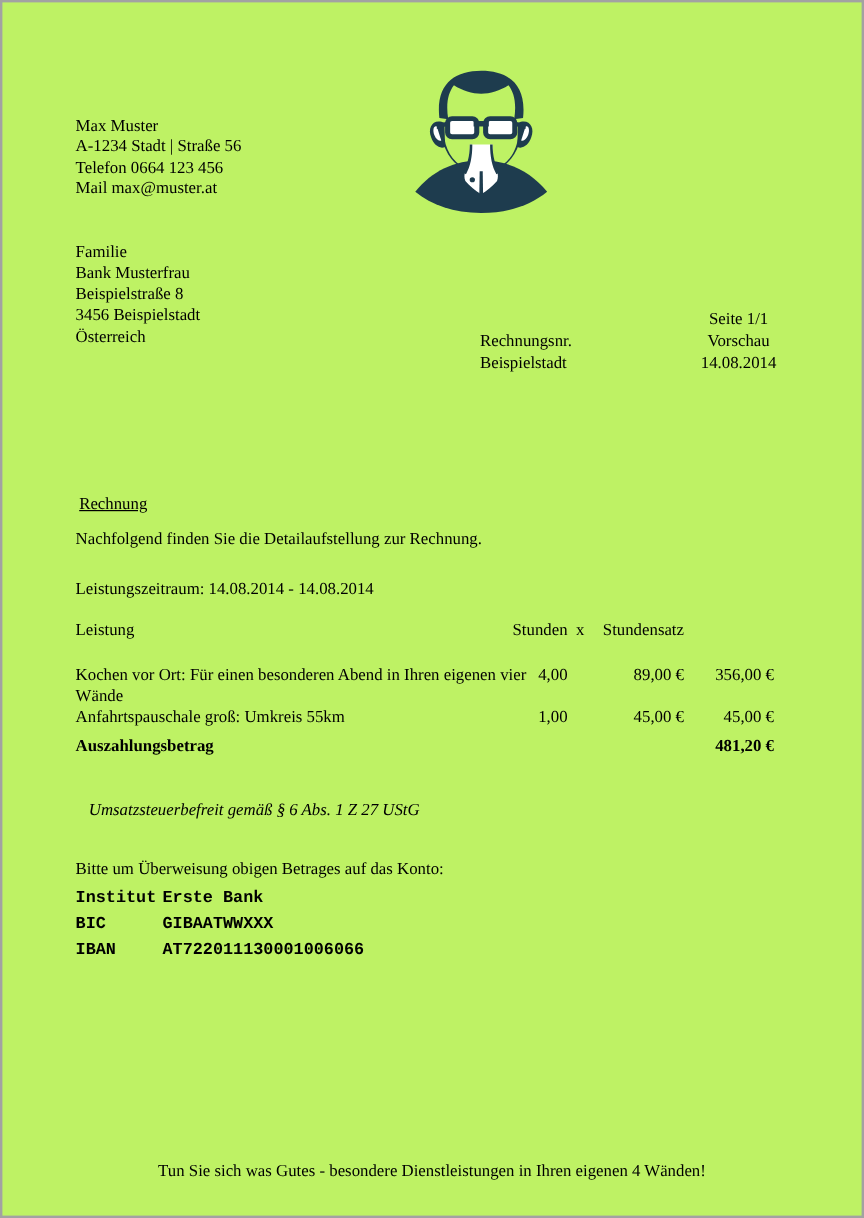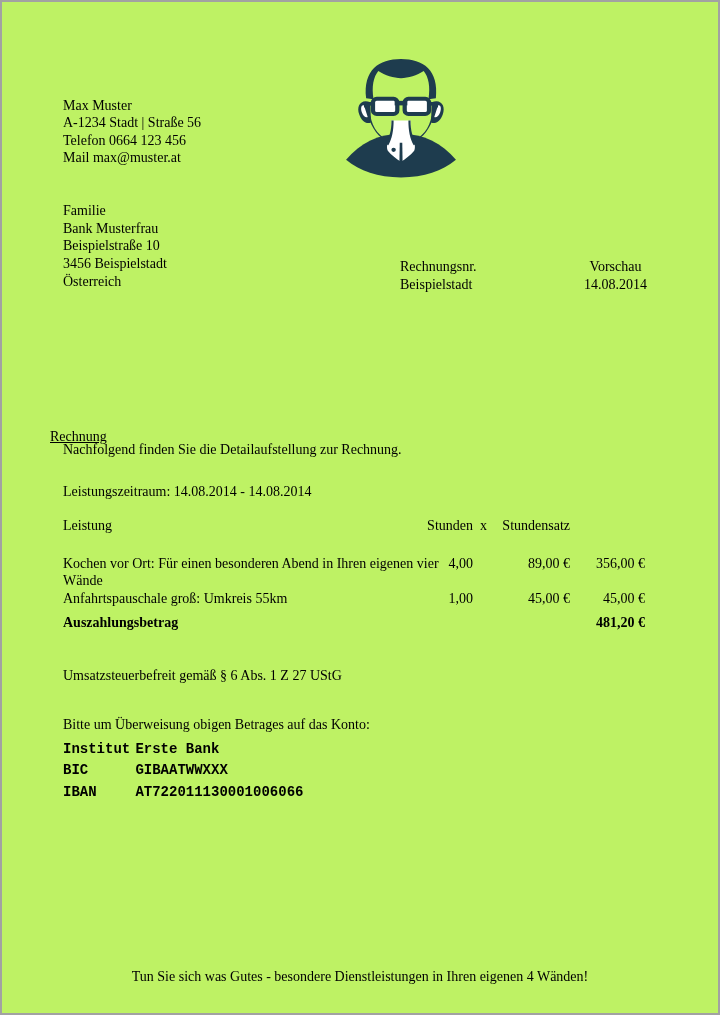--- a/index.html
+++ b/index.html
@@ -26,37 +26,37 @@
 
   
   .recipient { left: 61px; top: 200px; line-height: 17.7px; }
 
   
   .meta { left: 398px; top: 256px; width: 281px; line-height: 18.4px; }
   .meta-row { position: relative; height: 18.4px; }
   .meta-value { position: absolute; top: 0; left: 150px; width: 131px; text-align: center; }
 
   
-  .title { left: 48px; top: 410px; text-decoration: underline; margin-top: 16px; }
+  .title { left: 64px; top: 410px; text-decoration: underline; }
   .intro { left: 61px; top: 439px; }
   .period { left: 61px; top: 481px; }
 
   
   .table { left: 61px; top: 515px; width: 582px; }
   .trow { position: relative; }
   .trow.gap { margin-top: 20px; }
   .desc { width: 398px; }
   .cell-qty   { position: absolute; top: 0; right: 172px; white-space: nowrap; }
   .cell-x     { position: absolute; top: 0; right: 158px; white-space: nowrap; }
   .cell-rate  { position: absolute; top: 0; right: 75px;  white-space: nowrap; }
   .cell-total { position: absolute; top: 0; right: 0;     white-space: nowrap; }
 
   .total-row { left: 61px; top: 612px; width: 582px; font-weight: bold; position: absolute; }
 
-  .taxnote { left: 61px; top: 665px; }
+  .taxnote { left: 72px; top: 665px; font-style: italic; }
 
   
   .payment { left: 61px; top: 714px; }
   .pay-rows { margin-top: 5px; line-height: 21.5px; }
   .pay-row { white-space: nowrap; font-family: Liberation Mono, monospace; }
   .pay-label { display: inline-block; width: 64px; font-weight: bold; }
   .pay-value { font-weight: bold; }
 
   .footer { left: 0; right: 0; top: 966px; text-align: center; }
 </style>
@@ -102,26 +102,29 @@
 
       <path d="M51.8,84 L51.5,104 L54.5,104 L54.2,84 Z"></path>
 
       <circle cx="46" cy="91" r="2.1"></circle>
     </g>
   </svg>
 
   <div class="abs recipient">
     <div>Familie</div>
     <div>Bank Musterfrau</div>
-    <div>Beispielstraße 10</div>
+    <div>Beispielstraße 8</div>
     <div>3456 Beispielstadt</div>
     <div>Österreich</div>
   </div>
 
   <div class="abs meta">
+    <div class="meta-row">
+      <span class="meta-value">Seite 1/1</span>
+    </div>
     <div class="meta-row">
       <span>Rechnungsnr.</span>
       <span class="meta-value">Vorschau</span>
     </div>
     <div class="meta-row">
       <span>Beispielstadt</span>
       <span class="meta-value">14.08.2014</span>
     </div>
   </div>
 

